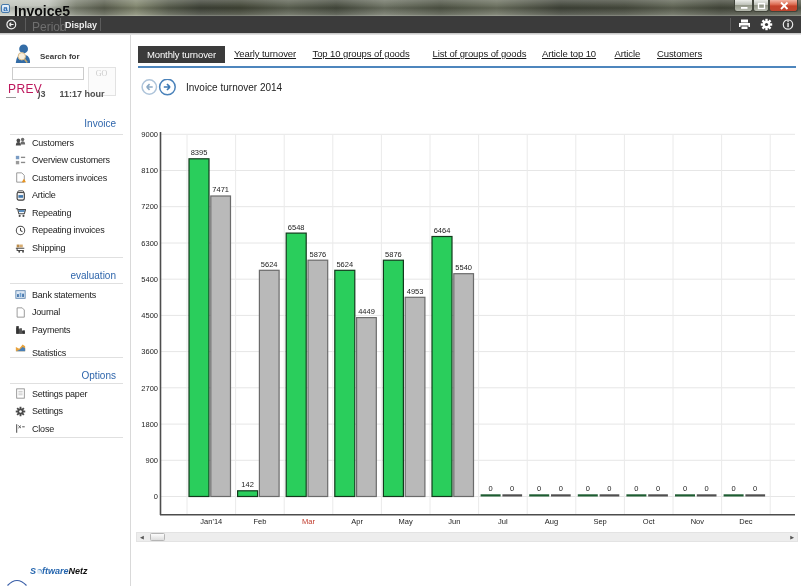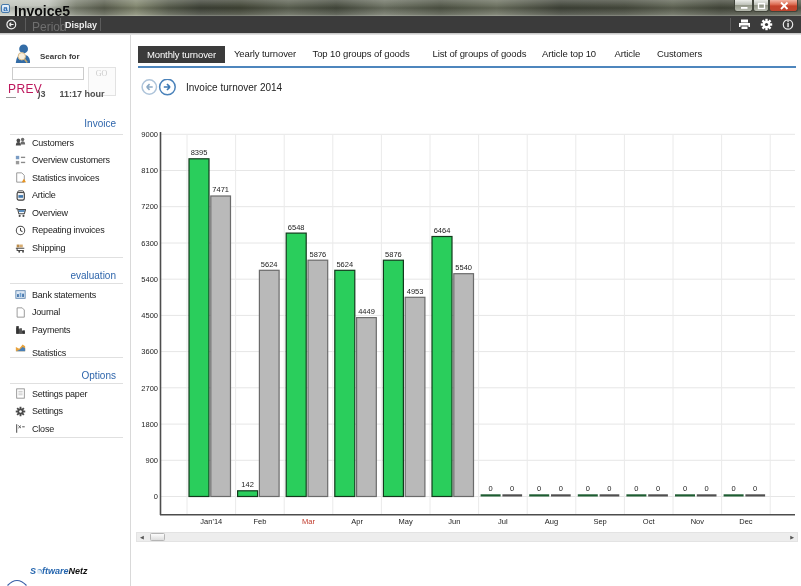--- a/index.html
+++ b/index.html
@@ -32,21 +32,21 @@
 .mitem { position:absolute; left:32px; font-size:9px; letter-spacing:-0.2px; color:#1c1c1c; white-space:nowrap; line-height:10px; }
 .micon { position:absolute; left:15px; width:11px; height:11px; }
 #searchlbl { position:absolute; left:40px; top:52px; font-size:8px; font-weight:bold; color:#3a3a3a; }
 #searchbox { position:absolute; left:12px; top:67px; width:72px; height:12.5px; border:1px solid #cccccc; background:#fff; }
 #gobtn { position:absolute; left:87.5px; top:67px; width:28px; height:29px; border:1px solid #e2e2e2; background:#fbfbfb; color:#cccccc; font-size:8px; text-align:center; line-height:11px;font-family:Liberation Serif, serif; }
 #prev { position:absolute; left:8px; top:82.5px; font-size:12px; color:#be185d; letter-spacing:0.4px; line-height:13px; }
 #prevline { position:absolute; left:6px; top:96.5px; width:10px; height:1px; background:#9a9a9a; }
 #datetime { position:absolute; left:37.5px; top:88.5px; width:60px; height:10px; font-size:9px; font-weight:bold; color:#4f4f4f; line-height:10px; }
 
 #tabsel { position:absolute; left:138px; top:46px; width:87px; height:17px; background:#3b3b3b; color:#fff; font-size:9.5px; letter-spacing:-0.1px; text-align:center; line-height:17px; }
-.tab { position:absolute; top:48px; font-size:9.5px; letter-spacing:-0.1px; color:#1a1a1a; white-space:nowrap; line-height:11px; }
+.tab { position:absolute; top:48px; font-size:9.5px; letter-spacing:-0.1px; color:#1a1a1a; white-space:nowrap; line-height:11px;text-decoration:underline; }
 #blueline { position:absolute; left:138px; top:65.5px; width:658px; height:2px; background:#4e86bd; }
 #charttitle { position:absolute; left:186px; top:81.5px; font-size:10px; color:#222; line-height:12px; }
 
 #hscroll { position:absolute; left:136px; top:531.5px; width:662px; height:10.5px; background:#ededed; border:1px solid #e3e3e3; }
 #hthumb { position:absolute; left:13px; top:0.5px; width:15px; height:7.5px; background:linear-gradient(to bottom,#fcfcfc,#dedede); border:1px solid #b5b5b5; border-radius:1.5px; }
 .sarrow { position:absolute; top:2px; font-size:5px; color:#555; line-height:5px; }
 #footer { position:absolute; left:139px; top:560px; font-size:7.6px; color:#1e1e1e; line-height:8px; }
 
 #logo { position:absolute; left:30px; top:566px; font-size:9px; font-weight:bold; font-style:italic; white-space:nowrap; line-height:10px; }
 svg { display:block; }
@@ -126,23 +126,23 @@
   <div id="prevline"></div>
   <div id="datetime">
       <span style="position:absolute;left:0">)3</span>
       <span style="position:absolute;left:22px;white-space:nowrap">11:17 hour</span>
     </div>
 
   <div class="shead" style="top:118px">Invoice</div>
   <div class="sline" style="top:133.5px"></div>
   <div class="mitem" style="top:137.8px">Customers</div>
   <div class="mitem" style="top:155.3px">Overview customers</div>
-  <div class="mitem" style="top:172.8px">Statistics invoices</div>
+  <div class="mitem" style="top:172.8px">Customers invoices</div>
   <div class="mitem" style="top:190.3px">Article</div>
-  <div class="mitem" style="top:207.8px">Overview</div>
+  <div class="mitem" style="top:207.8px">Repeating</div>
   <div class="mitem" style="top:225.3px">Repeating invoices</div>
   <div class="mitem" style="top:242.8px">Shipping</div>
   <div class="sline" style="top:257px"></div>
   <div class="shead" style="top:269.8px">evaluation</div>
   <div class="sline" style="top:283px"></div>
   <div class="mitem" style="top:289.6px">Bank statements</div>
   <div class="mitem" style="top:307.1px">Journal</div>
   <div class="mitem" style="top:324.6px">Payments</div>
   <div class="mitem" style="top:348px">Statistics</div>
   <div class="sline" style="top:356.5px"></div>

